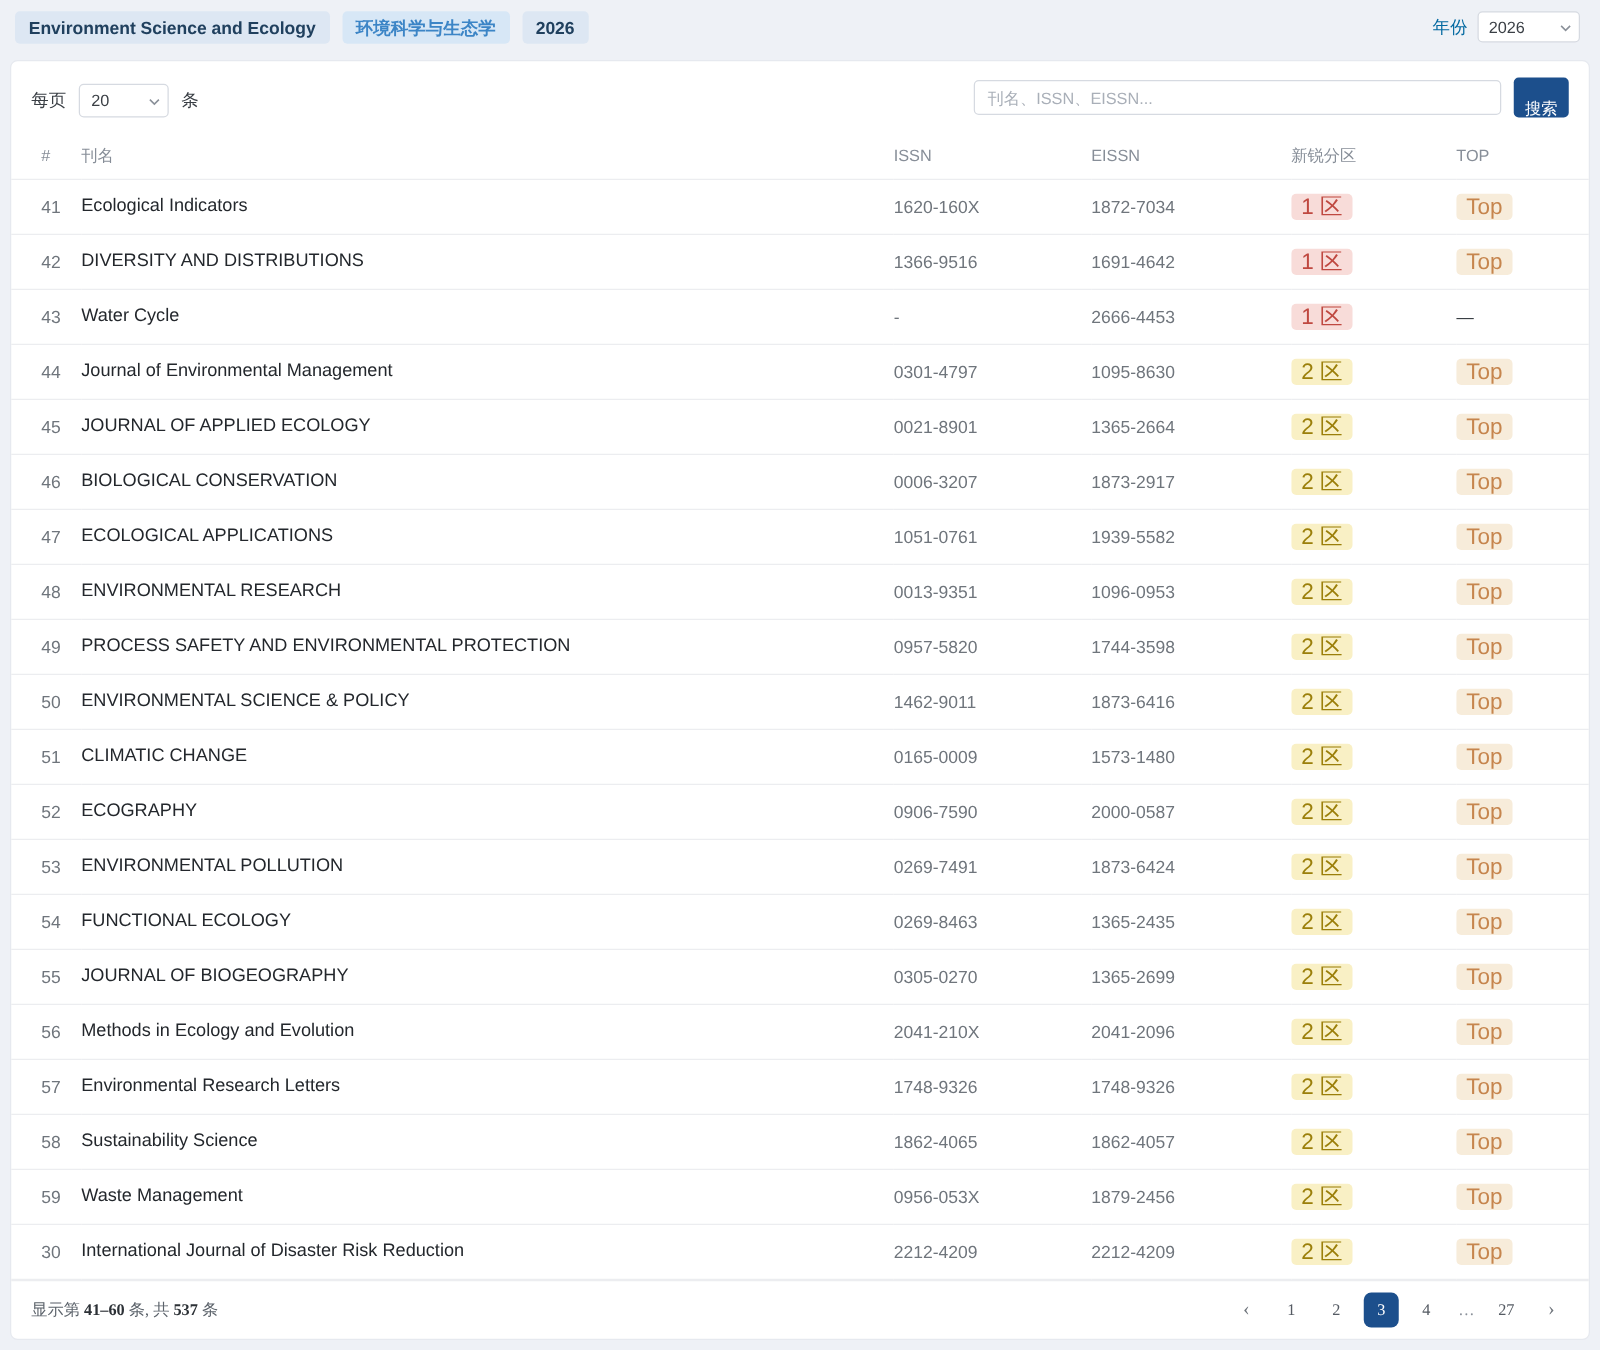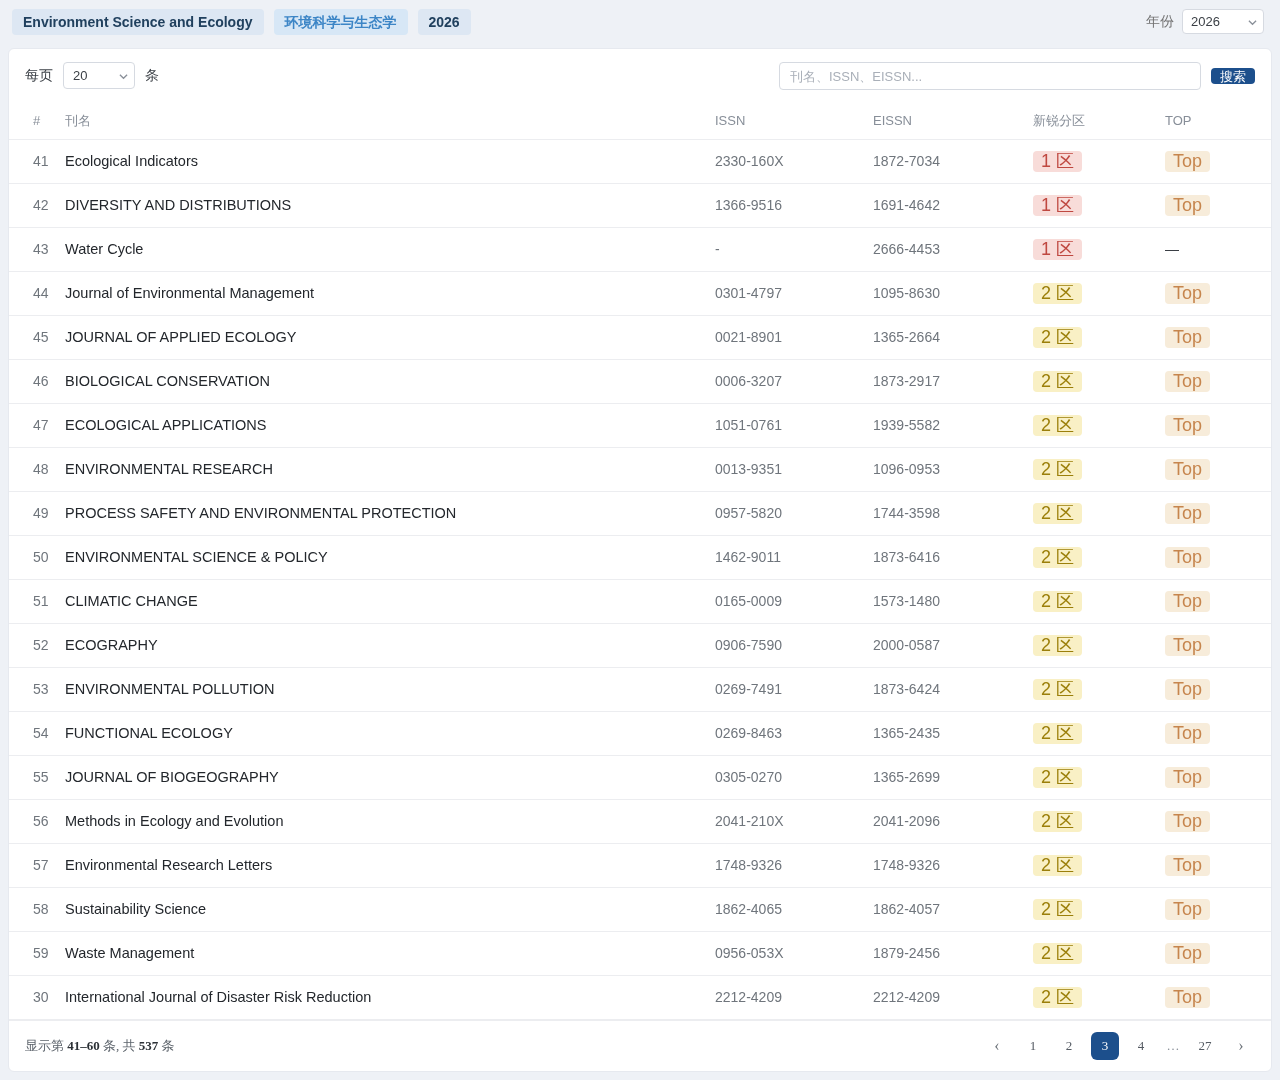--- a/index.html
+++ b/index.html
@@ -25,21 +25,21 @@
     padding: 4px 11px;
     border-radius: 4px;
     background: #dde7f3;
     font-size: 14px;
     font-weight: 700;
     color: #20405e;
     line-height: 18px;
   }
   .tag.blue { background: #d7e7f6; color: #3c85c6; }
   .year-area { display: flex; align-items: center; gap: 8px; margin-right: 4px; }
-  .year-label { font-size: 14px; color: #737373; }
+  .year-label { font-size: 14px; color: #0369a1; }
 
   .select-wrap { position: relative; display: inline-block; }
   .select-wrap select {
     appearance: none;
     -webkit-appearance: none;
     border: 1px solid #d6dae1;
     border-radius: 4px;
     background: #ffffff;
     font-size: 13px;
     color: #3a3f45;
@@ -64,41 +64,41 @@
     border-radius: 6px;
     height: 1024px;
     display: flex;
     flex-direction: column;
   }
 
   
   .toolbar {
     padding: 13px 16px;
     display: flex;
-    align-items: flex-start;
+    align-items: flex-end;
     justify-content: space-between;
   }
   .per-page { display: flex; align-items: center; gap: 10px; font-size: 14px; color: #3a3f45; }
   .per-page select { width: 72px; padding: 5px 24px 5px 9px; }
   .search-area { display: flex; align-items: center; gap: 10px; }
   .search-input {
     width: 422px;
     height: 28px;
     border: 1px solid #d6dae1;
     border-radius: 4px;
     padding: 0 10px;
     font-size: 13px;
     color: #3a3f45;
     font-family: inherit;
     outline: none;
   }
   .search-input::placeholder { color: #a9afb8; }
   .search-btn {
     height: 16px;
-    padding: 0 9px;
+    padding: 16px 9px;
     background: #1c4f8c;
     color: #ffffff;
     border: none;
     border-radius: 4px;
     font-size: 13px;
     cursor: pointer;
     font-family: inherit;
   }
 
   
@@ -236,21 +236,21 @@
           <th>ISSN</th>
           <th>EISSN</th>
           <th>新锐分区</th>
           <th>TOP</th>
         </tr>
       </thead>
       <tbody>
     <tr>
       <td class="num">41</td>
       <td class="name">Ecological Indicators</td>
-      <td class="issn">2330-160X</td>
+      <td class="issn">1620-160X</td>
       <td class="eissn">1872-7034</td>
       <td><span class="badge z1">1 区</span></td>
       <td><span class="badge badge-top">Top</span></td>
     </tr>
 
     <tr>
       <td class="num">42</td>
       <td class="name">DIVERSITY AND DISTRIBUTIONS</td>
       <td class="issn">1366-9516</td>
       <td class="eissn">1691-4642</td>

